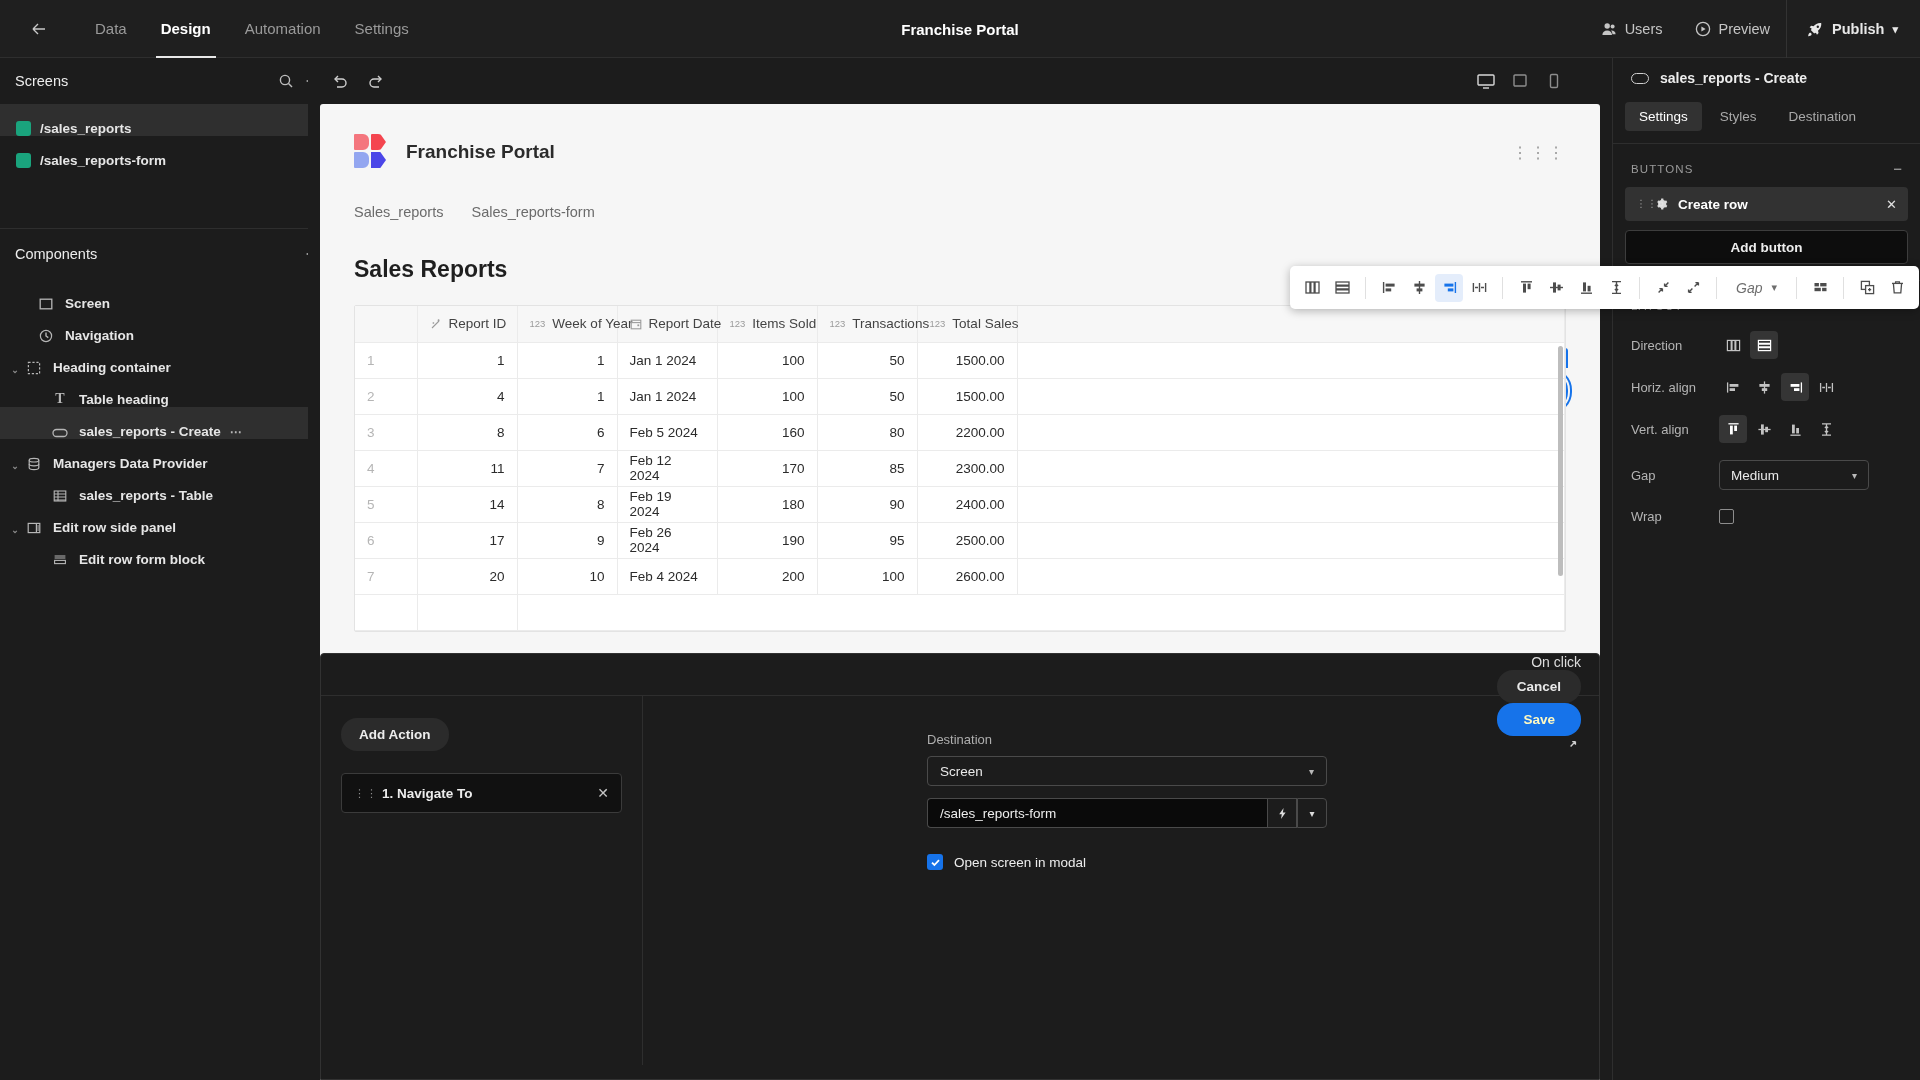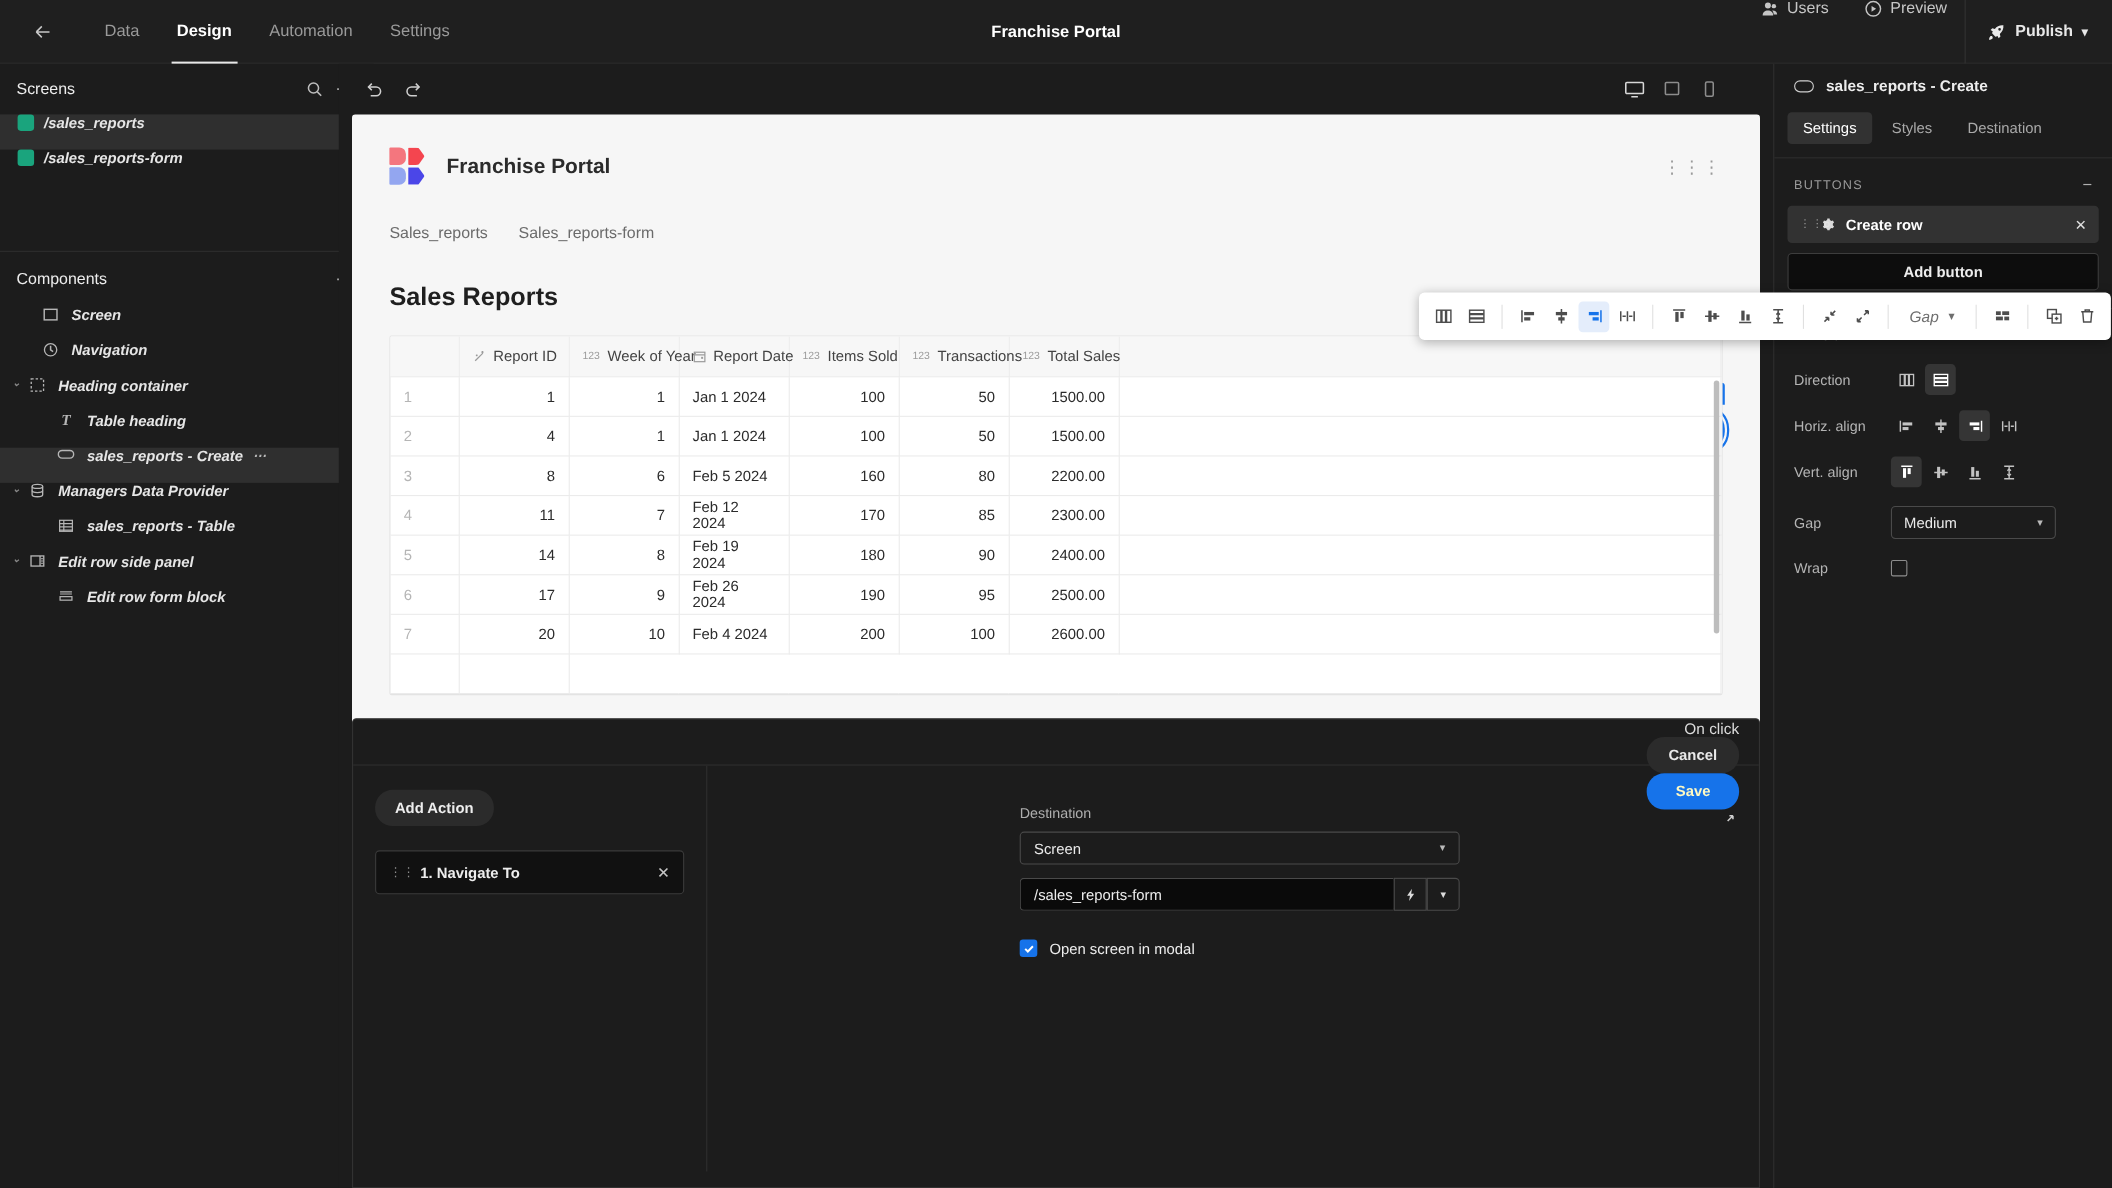--- a/index.html
+++ b/index.html
@@ -32,21 +32,21 @@
     content: ""; position: absolute; left: 12px; right: 12px; bottom: 0;
     height: 2px; background: #e8e8e8;
   }
   .top-title {
     position: absolute; left: 0; right: 0; top: 0; height: 58px;
     display: flex; align-items: center; justify-content: center;
     font-size: 15px; color: #fff; font-weight: bold; pointer-events: none;
   }
   .topright { position: absolute; right: 0; top: 0; height: 58px; display: flex; align-items: center; }
   .topright-item {
-    display: flex; align-items: flex-start; gap: 8px; padding: 0 16px; height: 58px;
+    display: flex; align-items: center; gap: 8px; padding: 0 16px; height: 58px;
     color: #c5c5c5; font-size: 14.5px; cursor: pointer;
   }
   .publish-wrap {
     display: flex; align-items: center; gap: 8px; height: 58px;
     padding: 0 22px 0 20px; border-left: 1px solid #333; color: #e8e8e8; font-size: 14.5px;
     cursor: pointer; font-weight: bold;
   }
 
   
   .leftpanel {
@@ -54,22 +54,22 @@
     background: #1c1c1c; border-right: 1px solid #2e2e2e;
   }
   .panel-head {
     height: 46px; display: flex; align-items: center; padding: 0 14px 0 15px;
     color: #ededed; font-size: 14.5px;
   }
   .panel-head .ttl { flex: 1; }
   .panel-head .ico { width: 26px; height: 26px; display: flex; align-items: center; justify-content: center;
     color: #bdbdbd; cursor: pointer; }
   .tree-row {
-    display: flex; align-items: flex-start; height: 32px; font-size: 13.5px; color: #e6e6e6;
-    cursor: pointer; padding-right: 10px; font-weight: bold; font-style: italic;
+    display: flex; align-items: flex-end; height: 32px; font-size: 13.5px; color: #e6e6e6;
+    cursor: pointer; padding-right: 10px; font-weight: bold;
   }
   .tree-row.sel { background: #2f2f2f; }
   .tree-row .caret { width: 18px; display: flex; justify-content: center; color: #8b8b8b; font-size: 9px; }
   .tree-row .sq { width: 15px; height: 15px; border-radius: 3px; background: #1aa47d; }
   .tree-row .lbl { margin-left: 9px; white-space: nowrap; }
   .tree-row .ico { width: 20px; display: flex; align-items: center; justify-content: center; color: #b6b6b6; }
   .tree-row .dots { margin-left: 9px; color: #b8b8b8; letter-spacing: 1px; font-size: 12px; }
   .divider { height: 1px; background: #2e2e2e; }
   .components-head { height: 50px; }
 

